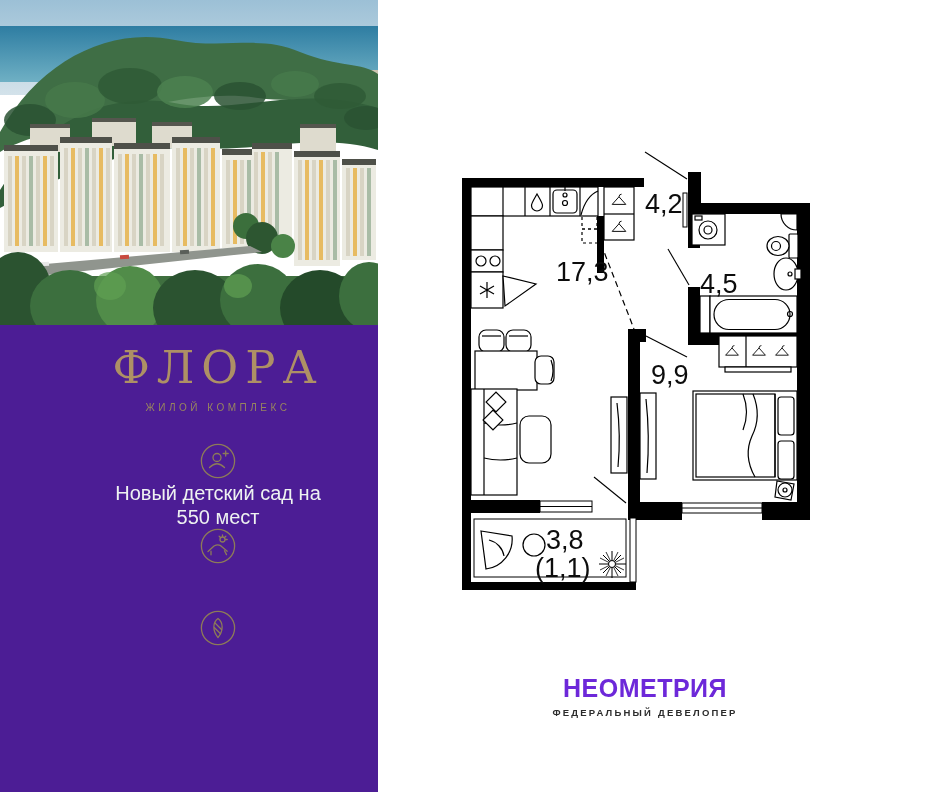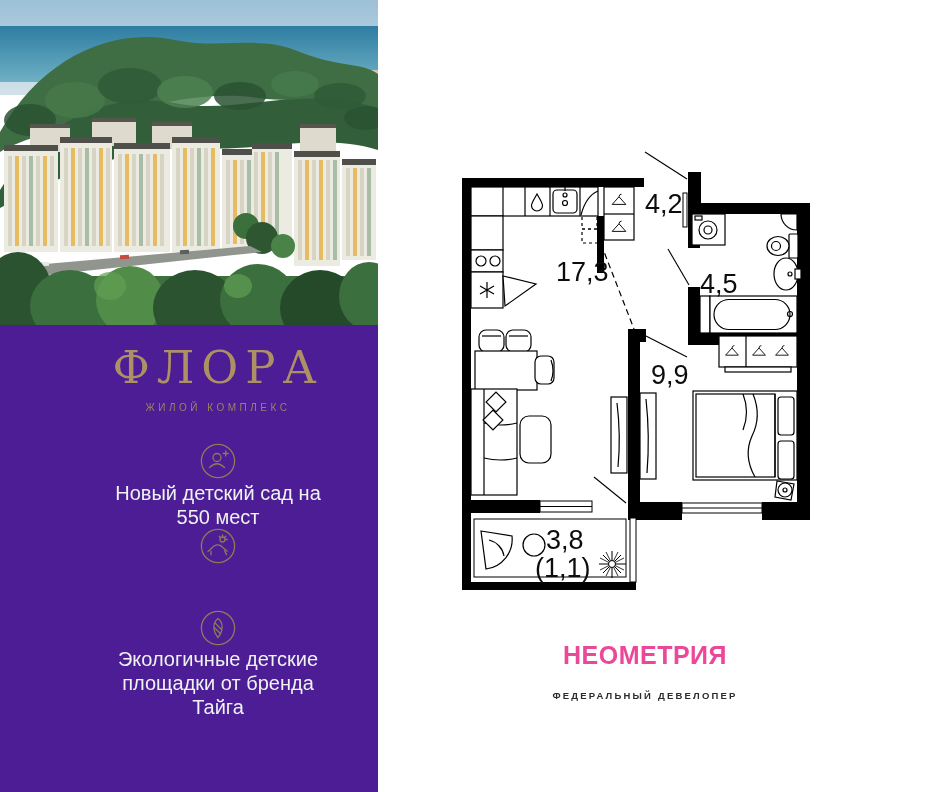--- a/index.html
+++ b/index.html
@@ -21,22 +21,22 @@
   #f1i{top:118px}#f1t{top:156px}#f2i{top:203px}#f2t{top:242px}#f3i{top:285px}#f3t{top:322px}
   .gold-icon{stroke:#8d7b58;fill:none;stroke-width:1.3;stroke-linecap:round;stroke-linejoin:round;}
   
   .plan{position:absolute;left:452px;top:143px;width:366px;height:455px;}
   .plan .fx{stroke:#000;fill:#fff;stroke-width:1.2;}
   .plan .ln{stroke:#000;fill:none;stroke-width:1.2;}
   .plan .thin{stroke:#000;fill:#fff;stroke-width:1;}
   .room-label{font-family:"Liberation Sans",sans-serif;font-size:27px;fill:#0c0c0c;}
   
   .dev{position:absolute;left:455px;top:641px;width:380px;text-align:center;}
-  .dev-name{font-size:25px;font-weight:800;letter-spacing:.5px;color:#ec4899;}
-  .dev-tag{margin-top:20px;font-size:9.5px;font-weight:700;letter-spacing:2.2px;color:#2b2b2b;}
+  .dev-name{font-size:25px;font-weight:800;letter-spacing:.5px;color:#6d28d9;margin-top:33px;}
+  .dev-tag{margin-top:4px;font-size:9.5px;font-weight:700;letter-spacing:2.2px;color:#2b2b2b;}
 </style>
 </head>
 <body>
 
 <div class="canvas">
 
   <svg class="photo" viewBox="0 0 378 325" preserveAspectRatio="none">
     <defs>
       <linearGradient id="sky" x1="0" y1="0" x2="0" y2="1">
         <stop offset="0" stop-color="#9cc0d6"></stop>
@@ -219,23 +219,20 @@
         </svg>
       </div>
 
       <div class="f-icon" id="f3i">
         <svg width="36" height="36" viewBox="0 0 36 36" class="gold-icon">
           <circle cx="18" cy="18" r="16.6"></circle>
           <path d="M18,8.5 C23.5,12.5 23.5,21 18,27.5 C12.5,21 12.5,12.5 18,8.5 Z"></path>
           <path d="M15,13 l6.5,6.5 M14.5,17.8 l6,6"></path>
         </svg>
       </div>
-      <div class="f-text" id="f3t">
-        <span>Экологичные детские площадки от бренда Тайга</span>
-      </div>
     </div>
   </div>
 
   <svg class="plan" viewBox="452 143 366 455">
     <defs>
       <g id="hanger" fill="none" stroke="#000" stroke-width="1.1">
         <path d="M0,-5 q0.2,-3 3,-3"></path>
         <path d="M0,-5 L-8,4 L8,4 Z"></path>
       </g>
     </defs>

